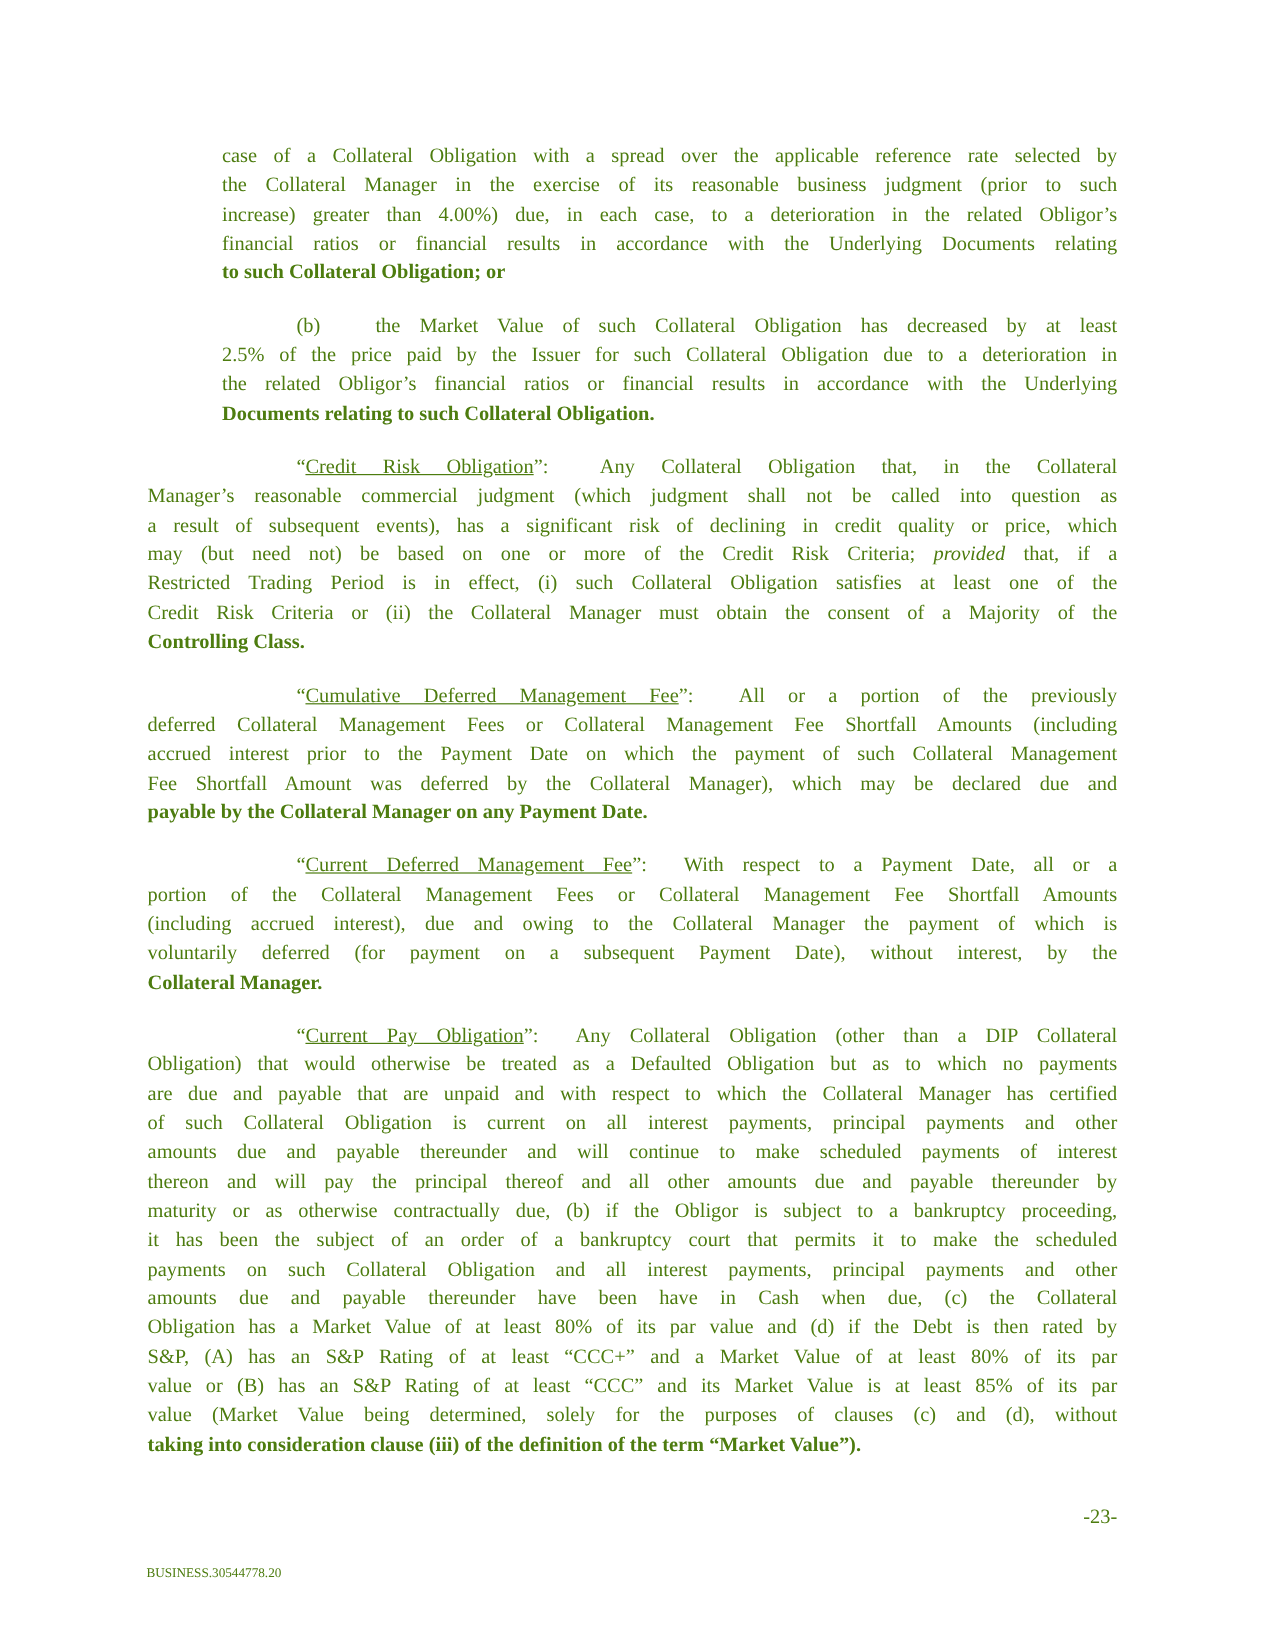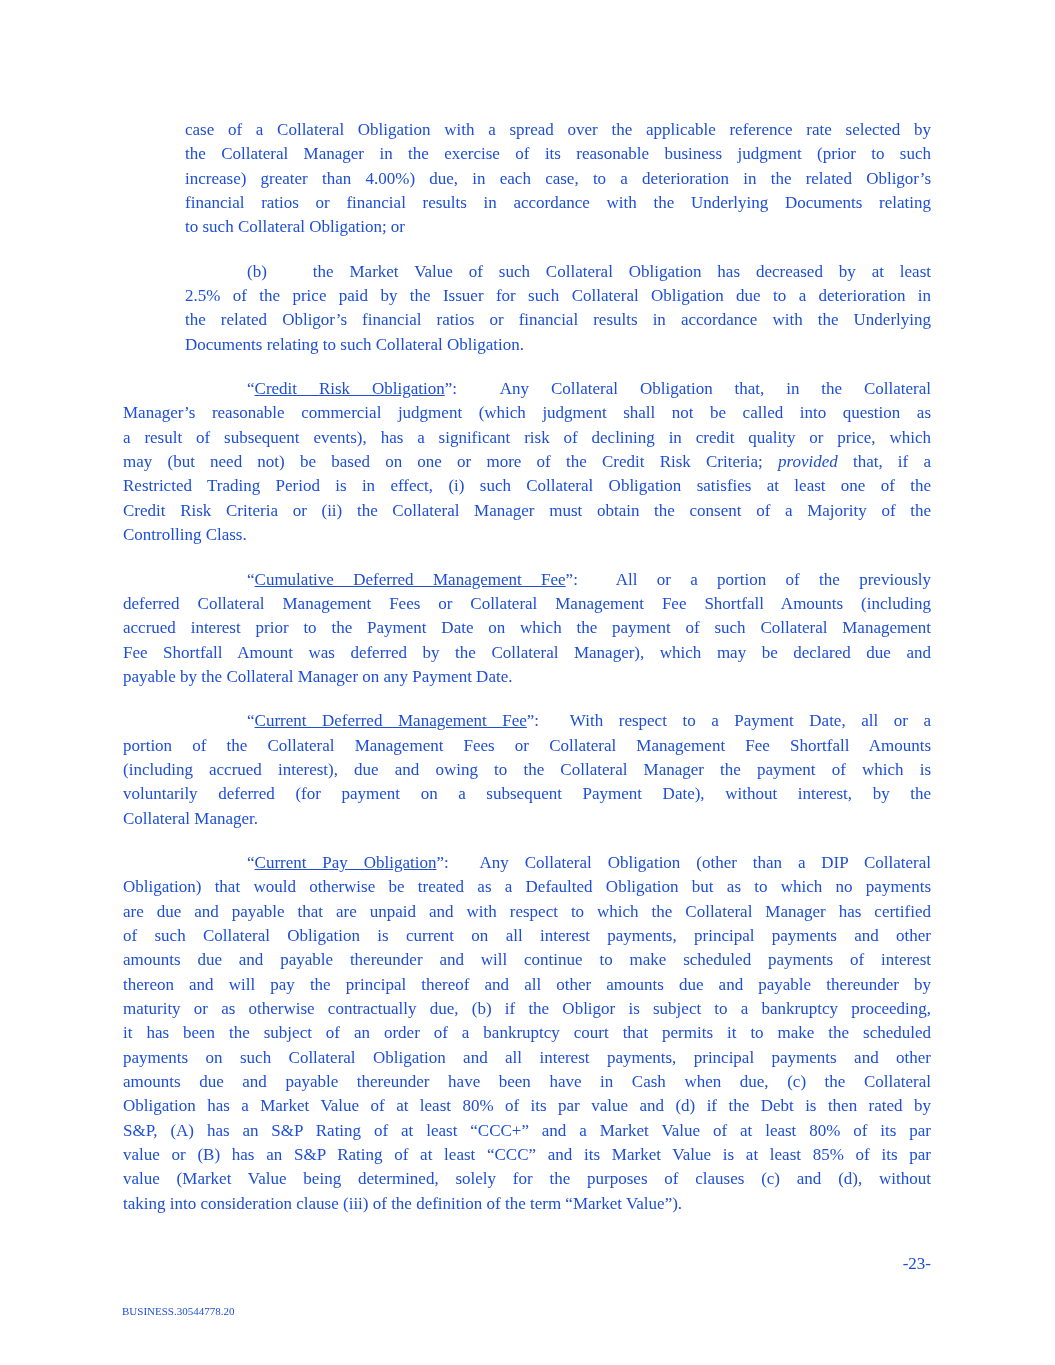--- a/index.html
+++ b/index.html
@@ -1,38 +1,38 @@
 <!DOCTYPE html>
 <html><head>
 <meta charset="utf-8">
 <style>
   html,body{margin:0;padding:0;background:#ffffff;}
   .page{
     position:relative;
     width:1055px;height:1365px;
     background:#ffffff;
-    color:#1d4ed8;
+    color:#4d7c0f;
     font-family:"Liberation Serif","DejaVu Serif",serif;
     overflow:hidden;
   }
   .doc-body{
     position:absolute;left:123px;top:118px;width:808px;
   }
   .para{
     margin:0 0 20px 0;
     font-size:17px;
     line-height:24.35px;
   }
   .para.block{margin-left:62px;}
   .line{
     text-align:justify;
     text-align-last:justify;
     -moz-text-align-last:justify;
   }
-  .line.last{text-align-last:left;-moz-text-align-last:left;}
+  .line.last{text-align-last:left;font-weight:bold;-moz-text-align-last:left;}
   .line.ind-def{text-indent:124px;}
   .line.ind-b{text-indent:62px;}
   .r-u{text-decoration:underline;}
   .r-i{font-style:italic;}
   .r-tab{display:inline-block;width:46px;}
   .footer-page{
     position:absolute;left:123px;top:1252px;width:808px;
     text-align:right;font-size:17px;line-height:24px;
   }
   .footer-docid{

